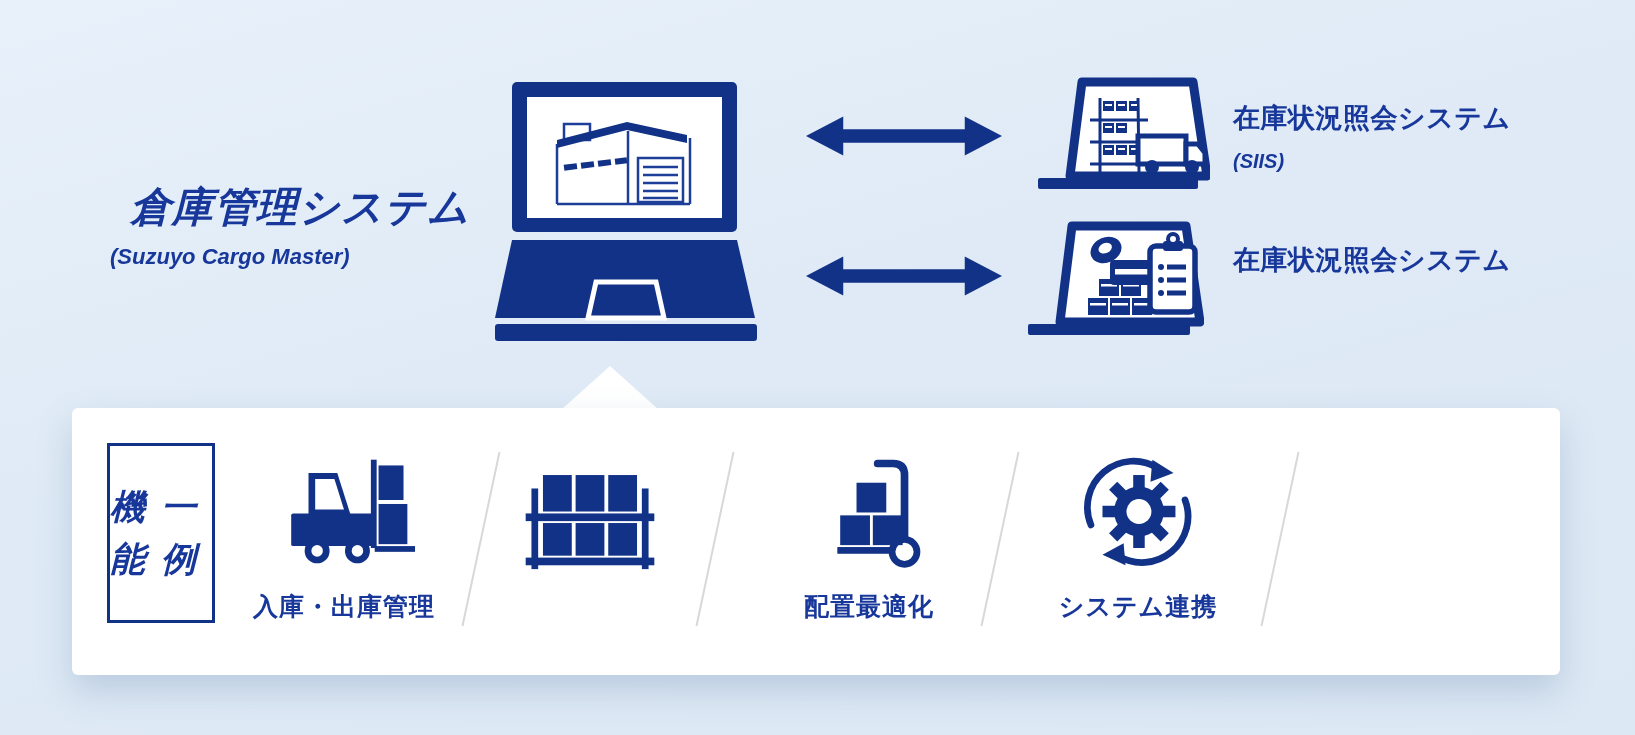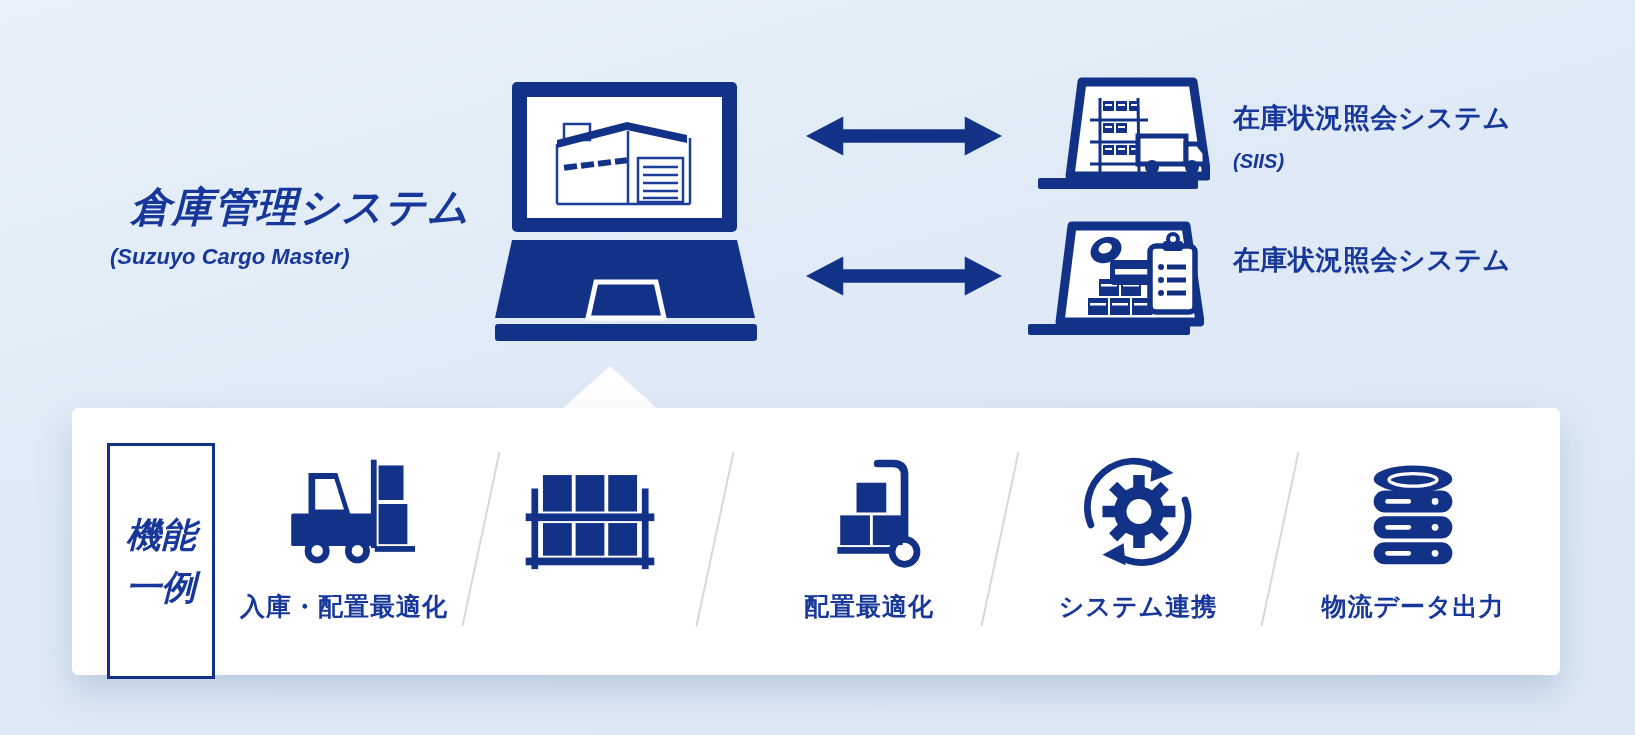--- a/index.html
+++ b/index.html
@@ -25,23 +25,23 @@
     background:#ffffff;border-radius:6px;
     box-shadow:0 16px 34px rgba(98,128,168,.28);
   }
   .pointer{
     left:562px;top:366px;width:0;height:0;
     border-left:48px solid transparent;
     border-right:48px solid transparent;
     border-bottom:43px solid #ffffff;
   }
   .fn-box{
-    left:107px;top:443px;width:108px;height:236px;
+    left:107px;top:443px;width:108px;height:180px;
     background:#fff;border:3px solid #123288;box-sizing:border-box;
-    display:flex;flex-direction:column;align-items:center;justify-content:center;
+    display:flex;flex-direction:row;align-items:center;justify-content:center;
     color:#17379a;font-size:35px;font-weight:700;font-style:italic;line-height:52px;
   }
   .feature{width:240px;text-align:center;}
   .feature .f-icon{height:120px;display:flex;align-items:flex-end;justify-content:center;}
   .feature .f-label{margin-top:18px;color:#17379a;font-size:25px;font-weight:700;letter-spacing:1px;white-space:nowrap;}
   .divider{width:2px;height:178px;background:#d8d8d8;transform:rotate(12deg);transform-origin:center center;}
 </style>
 </head>
 <body>
 
@@ -198,21 +198,21 @@
           <rect x="20" y="64" width="88" height="34" rx="2"></rect>
         </g>
         <polygon points="45,28 65,28 75,60 45,60" fill="#ffffff"></polygon>
         <circle cx="47" cy="103" r="13" fill="#123288"></circle>
           <circle cx="47" cy="103" r="6" fill="#ffffff"></circle>
         <circle cx="89" cy="103" r="13" fill="#123288"></circle>
           <circle cx="89" cy="103" r="6" fill="#ffffff"></circle>
         <rect x="111" y="50" width="30" height="4" fill="#ffffff"></rect>
       </svg>
     </div>
-    <div class="f-label">入庫・配置最適化</div>
+    <div class="f-label">入庫・出庫管理</div>
   </div>
 
   <div class="abs feature" style="left:470px;top:452px;">
     <div class="f-icon">
       <svg width="150" height="120" viewBox="0 0 150 125">
         <g fill="#123288">
           <rect x="14" y="38" width="7" height="84"></rect>
           <rect x="129" y="38" width="7" height="84"></rect>
           <rect x="8" y="64" width="134" height="8"></rect>
           <rect x="8" y="110" width="134" height="8"></rect>
@@ -274,41 +274,19 @@
         <circle cx="112" cy="104" r="13" fill="#ffffff" stroke="#123288" stroke-width="7"></circle>
         <rect x="42" y="99" width="58" height="7" fill="#123288"></rect>
         <rect x="62" y="32" width="31" height="31" fill="#123288"></rect>
         <rect x="45" y="66" width="31" height="31" fill="#123288"></rect>
         <rect x="79" y="66" width="31" height="31" fill="#123288"></rect>
       </svg>
     </div>
     <div class="f-label">配置最適化</div>
   </div>
 
-  <div class="abs feature" style="left:1293px;top:452px;">
-    <div class="f-icon">
-      <svg width="150" height="120" viewBox="0 0 150 125">
-        <ellipse cx="75" cy="28" rx="41" ry="14" fill="#123288"></ellipse>
-        <ellipse cx="75" cy="29" rx="25" ry="6.5" fill="none" stroke="#ffffff" stroke-width="3.5"></ellipse>
-        <g fill="#123288">
-          <rect x="34" y="40" width="82" height="23" rx="11.5"></rect>
-          <rect x="34" y="67" width="82" height="23" rx="11.5"></rect>
-          <rect x="34" y="94" width="82" height="23" rx="11.5"></rect>
-        </g>
-        <g fill="#ffffff">
-          <rect x="46" y="49" width="27" height="5" rx="2.5"></rect>
-            <circle cx="98" cy="51.5" r="3.5"></circle>
-          <rect x="46" y="76" width="27" height="5" rx="2.5"></rect>
-            <circle cx="98" cy="78.5" r="3.5"></circle>
-          <rect x="46" y="103" width="27" height="5" rx="2.5"></rect>
-            <circle cx="98" cy="105.5" r="3.5"></circle>
-        </g>
-      </svg>
-    </div>
-    <div class="f-label">物流データ出力</div>
-  </div>
 
   <div class="abs divider" style="left:480px;top:450px;"></div>
   <div class="abs divider" style="left:714px;top:450px;"></div>
   <div class="abs divider" style="left:999px;top:450px;"></div>
   <div class="abs divider" style="left:1279px;top:450px;"></div>
 
 </div>
 
 </body></html>

